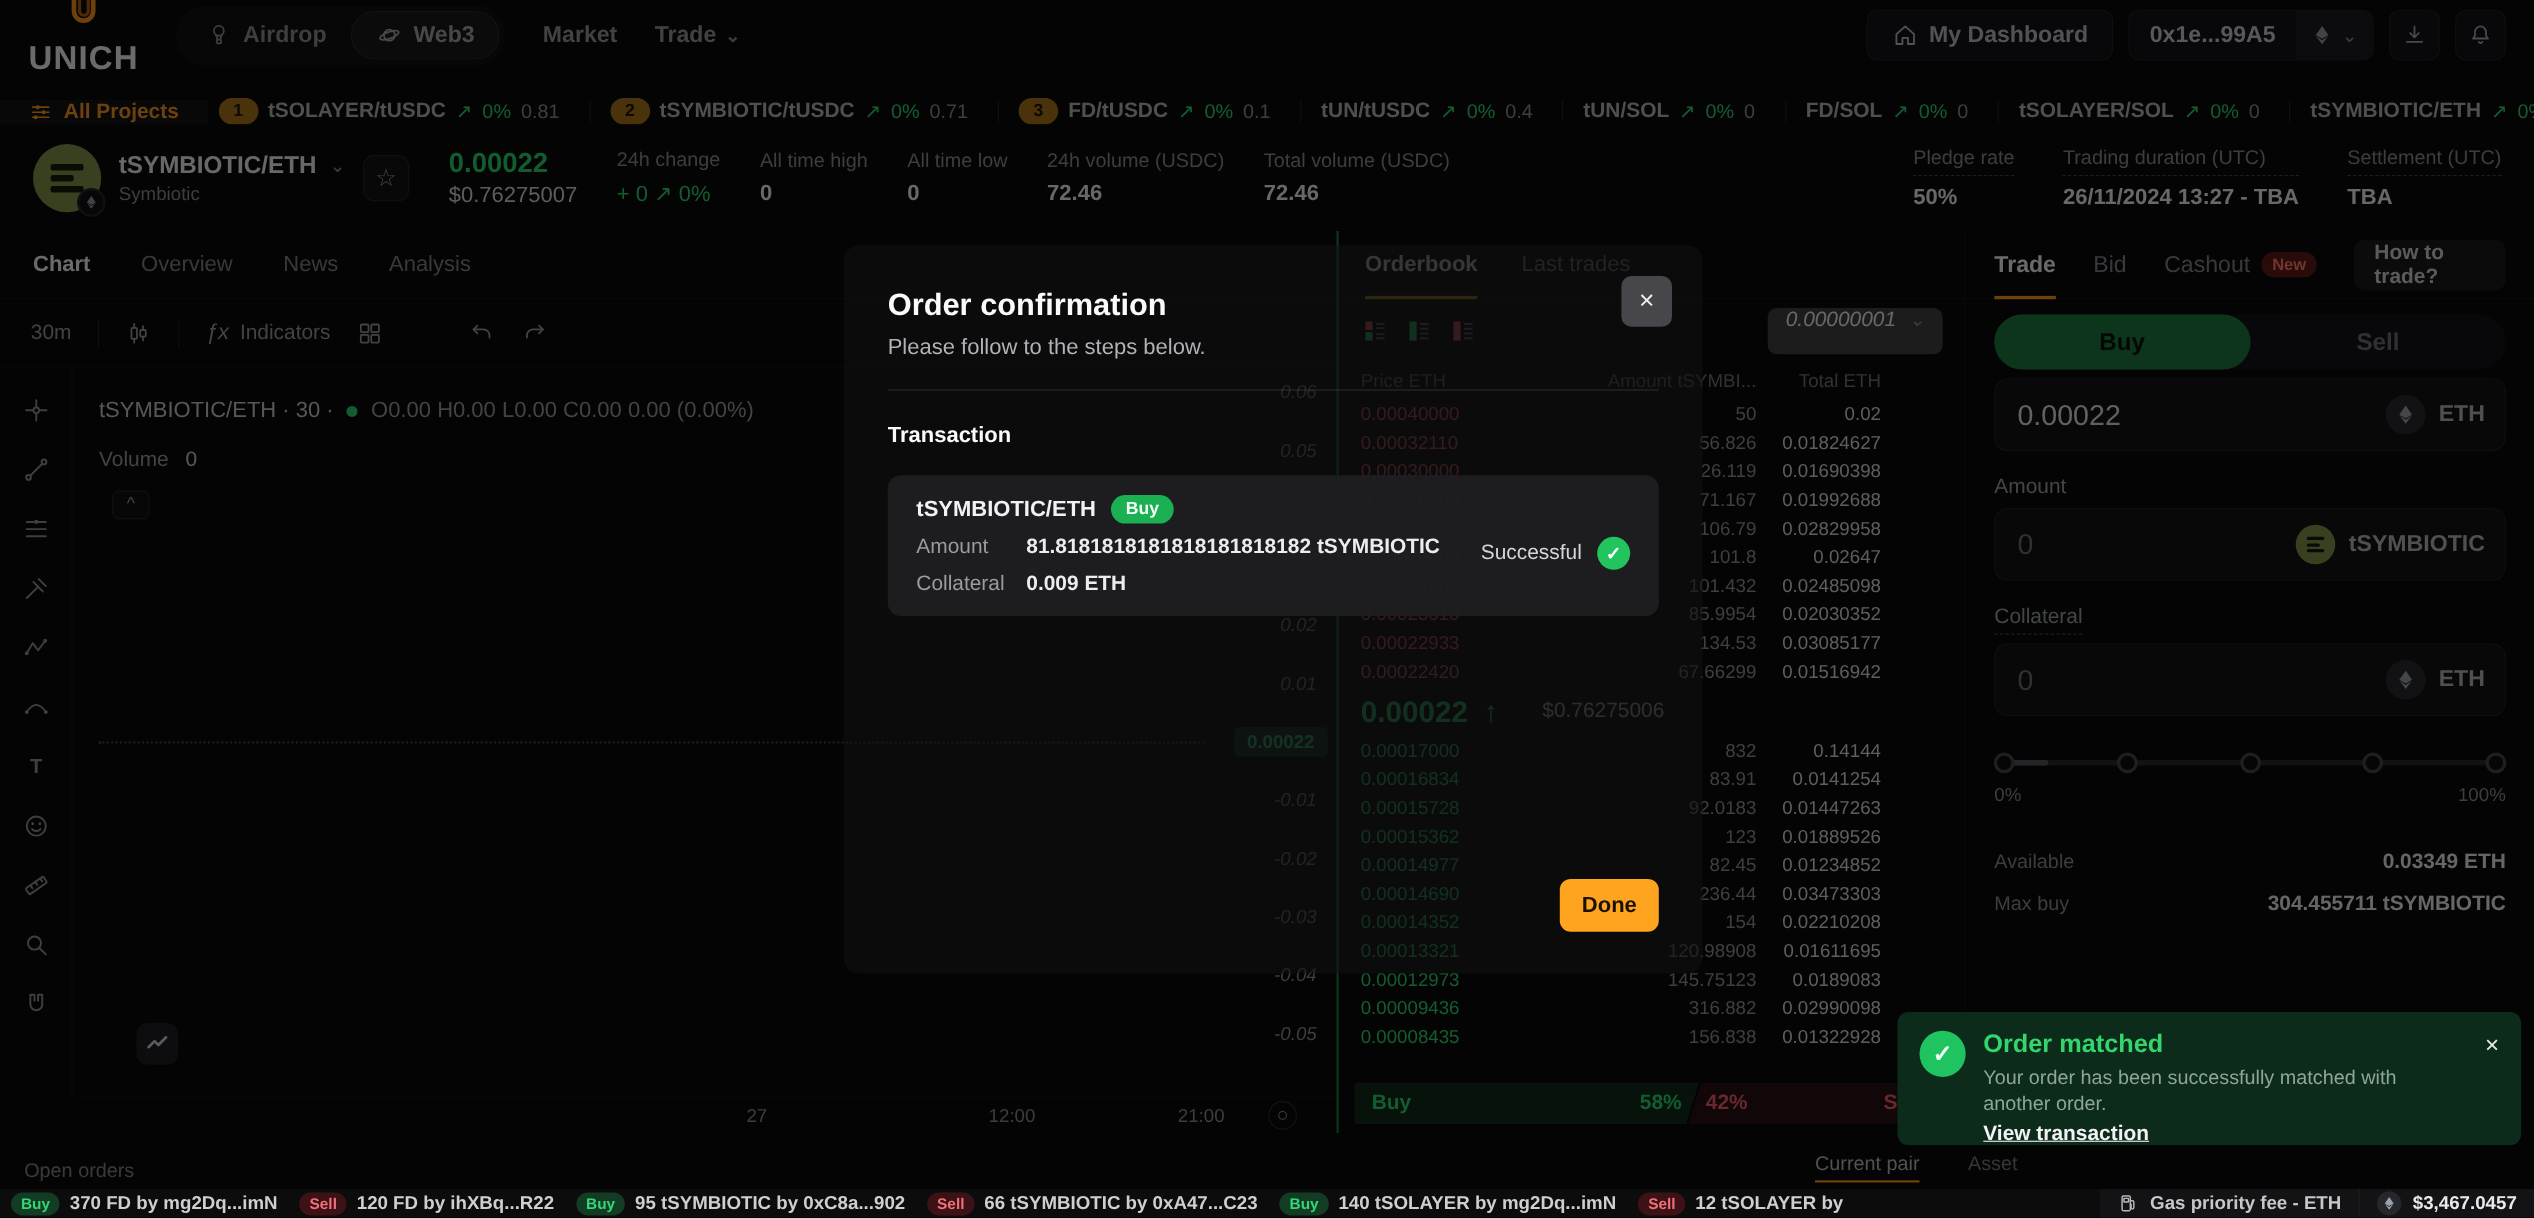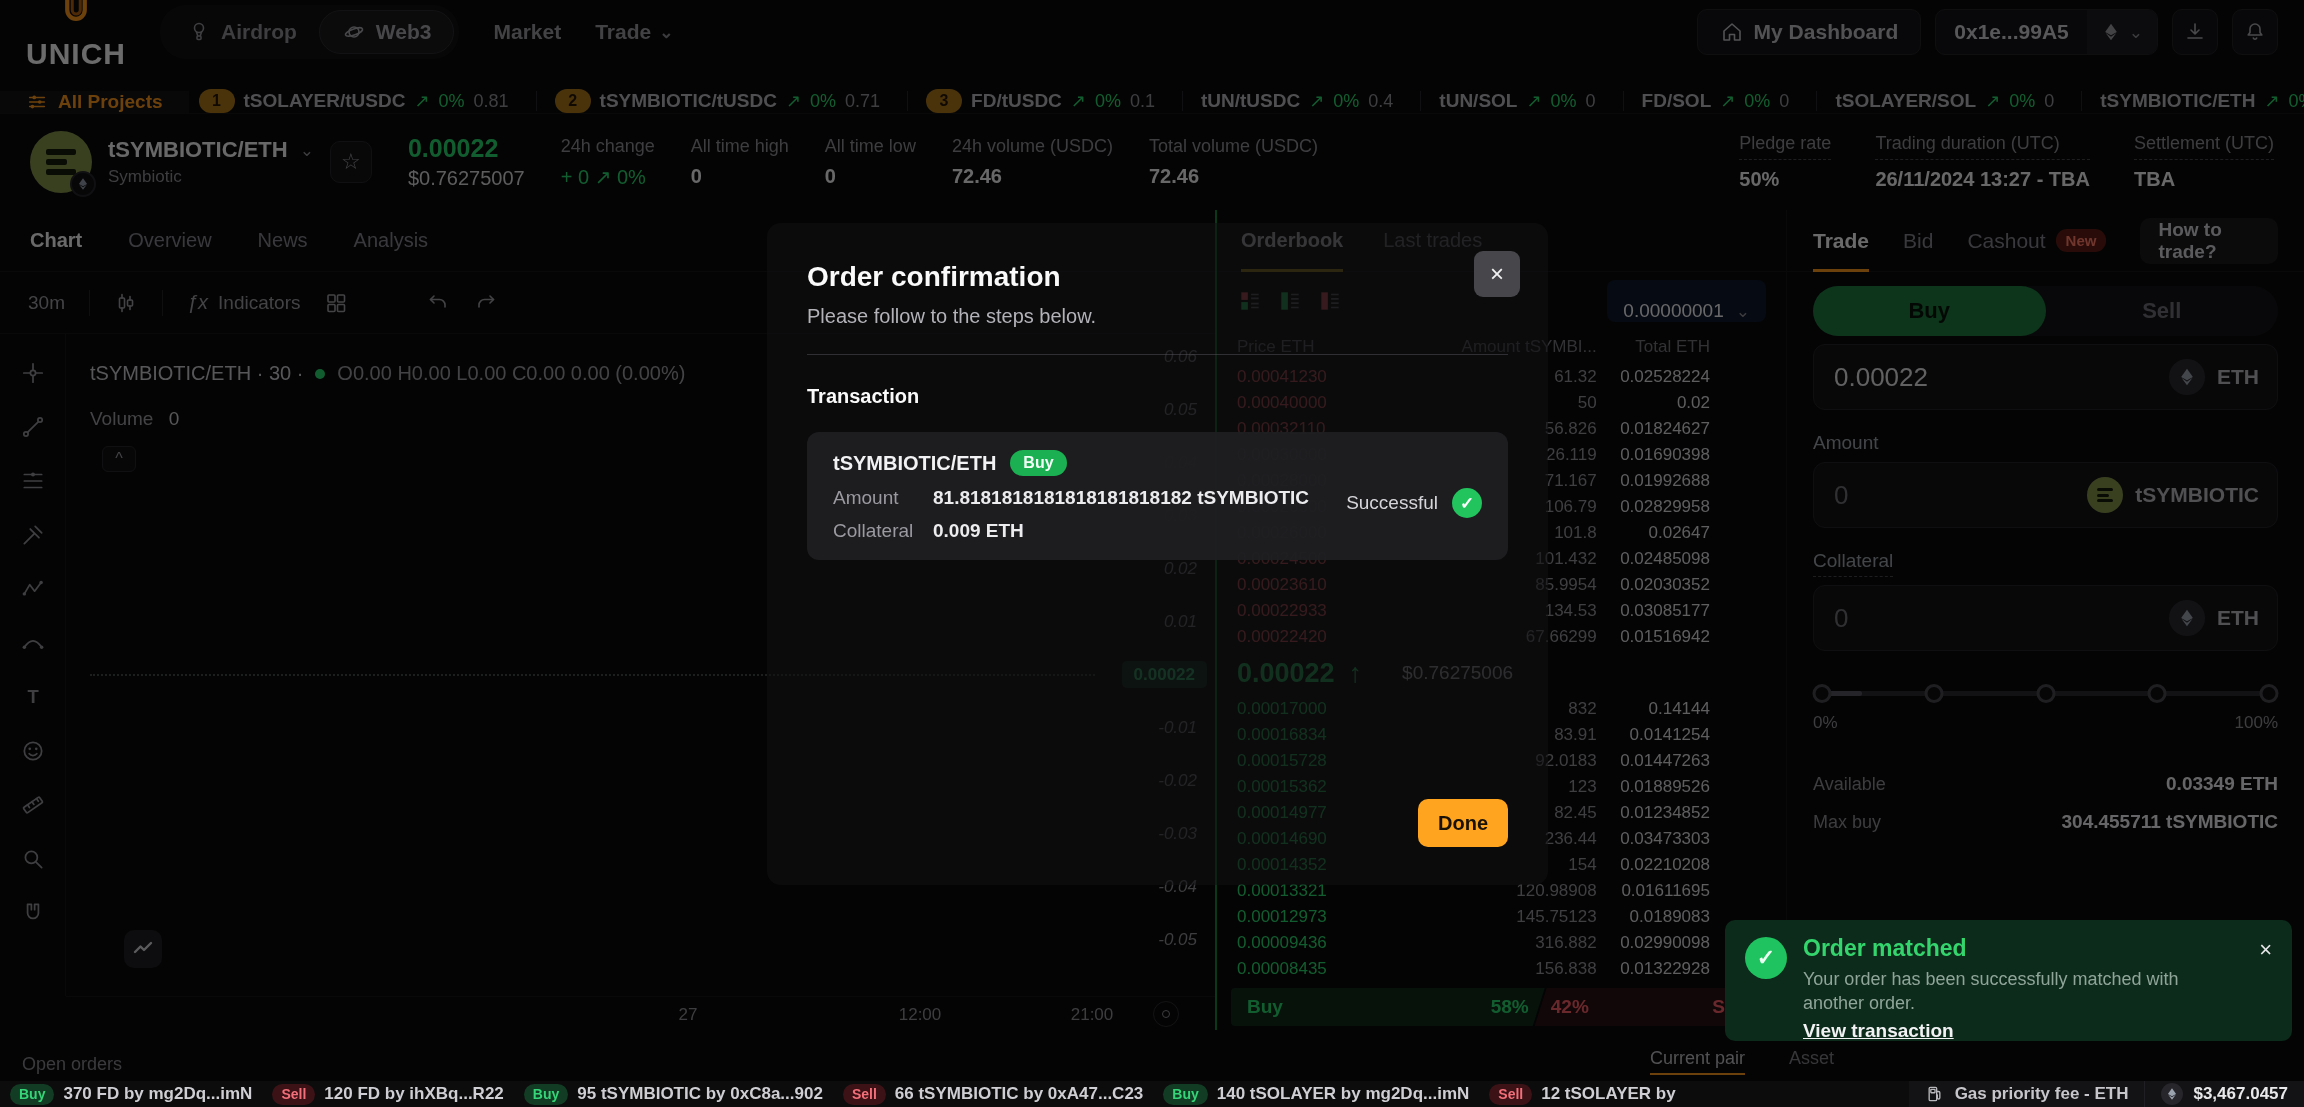--- a/index.html
+++ b/index.html
@@ -108,22 +108,22 @@
           display:flex;align-items:center;justify-content:center;color:#cfcfd4;}
 
   
   .obsec{width:571px;height:100%;border-left:2px solid #15803d;display:flex;flex-direction:column;}
   .o-tabs{height:62px;display:flex;align-items:center;gap:40px;padding:0 24px;border-bottom:1px solid #161618;flex:none;}
   .o-tab{font-size:20px;color:#83838b;position:relative;height:100%;display:flex;align-items:center;}
   .o-tab.active{color:#f2f2f4;font-weight:bold;}
   .o-tab.active::after{content:"";position:absolute;left:0;right:0;bottom:-1px;height:3px;background:#b9941c;}
   .o-controls{height:58px;display:flex;align-items:center;gap:14px;padding:0 20px;flex:none;}
   .bookico{width:26px;height:26px;}
-  .precision{margin-left:auto;display:flex;align-items:flex-end;gap:12px;height:42px;padding:0 16px;
-             background:#0f172a;border-radius:8px;font-size:19px;color:#ececef;}
+  .precision{margin-left:auto;display:flex;align-items:flex-start;gap:12px;height:42px;padding:0 16px;
+             background:#404040;border-radius:8px;font-size:19px;color:#ececef;font-style:italic;}
   .o-heads{height:34px;display:flex;align-items:center;padding:0 20px;font-size:17px;color:#72727a;flex:none;}
   .col-p{width:38%;text-align:left;}
   .col-a{width:30%;text-align:right;}
   .col-t{width:32%;text-align:right;padding-right:56px;}
   .obrow{height:26px;display:flex;align-items:center;padding:0 20px;font-size:17px;flex:none;}
   .obrow .col-p{font-weight:normal;}
   .obrow.ask .col-p{color:#ef5b63;}
   .obrow.bid .col-p{color:#2bd46c;}
   .obrow .col-a{color:#8f8f95;}
   .obrow .col-t{color:#d5d5d9;}
@@ -750,25 +750,20 @@
           <span class="chev">⌄</span>
         </span>
       </div>
       <div class="o-heads">
         <span class="col-p">Price ETH</span>
         <span class="col-a">Amount tSYMBI...</span>
         <span class="col-t">Total ETH</span>
       </div>
       <div>
 
-          <div class="obrow ask">
-            <span class="col-p">0.00041230</span>
-            <span class="col-a">61.32</span>
-            <span class="col-t">0.02528224</span>
-          </div>
 
           <div class="obrow ask">
             <span class="col-p">0.00040000</span>
             <span class="col-a">50</span>
             <span class="col-t">0.02</span>
           </div>
 
           <div class="obrow ask">
             <span class="col-p">0.00032110</span>
             <span class="col-a">56.826</span>

